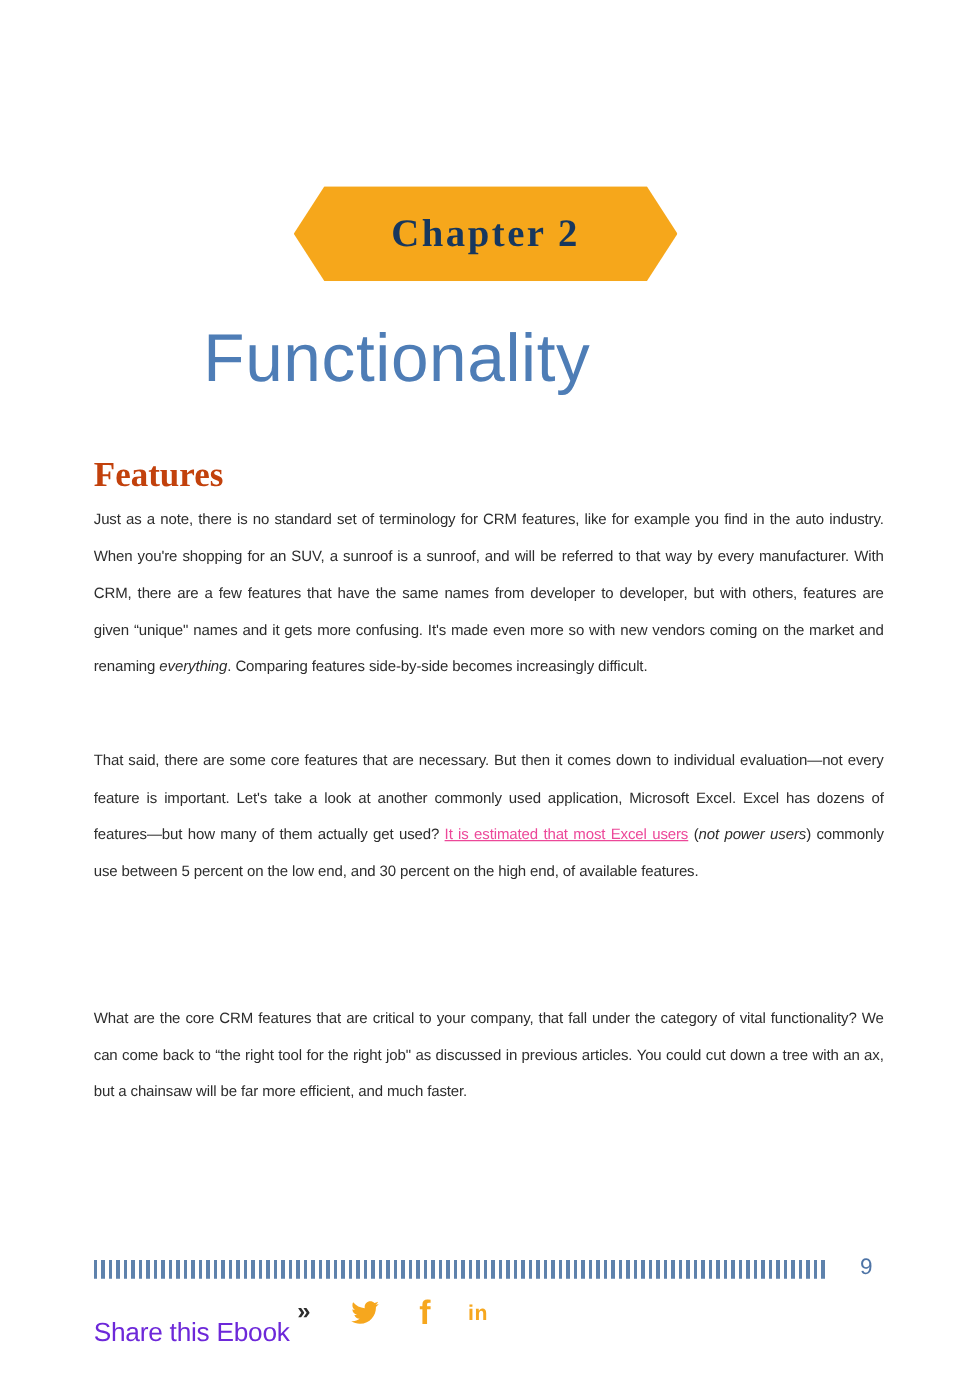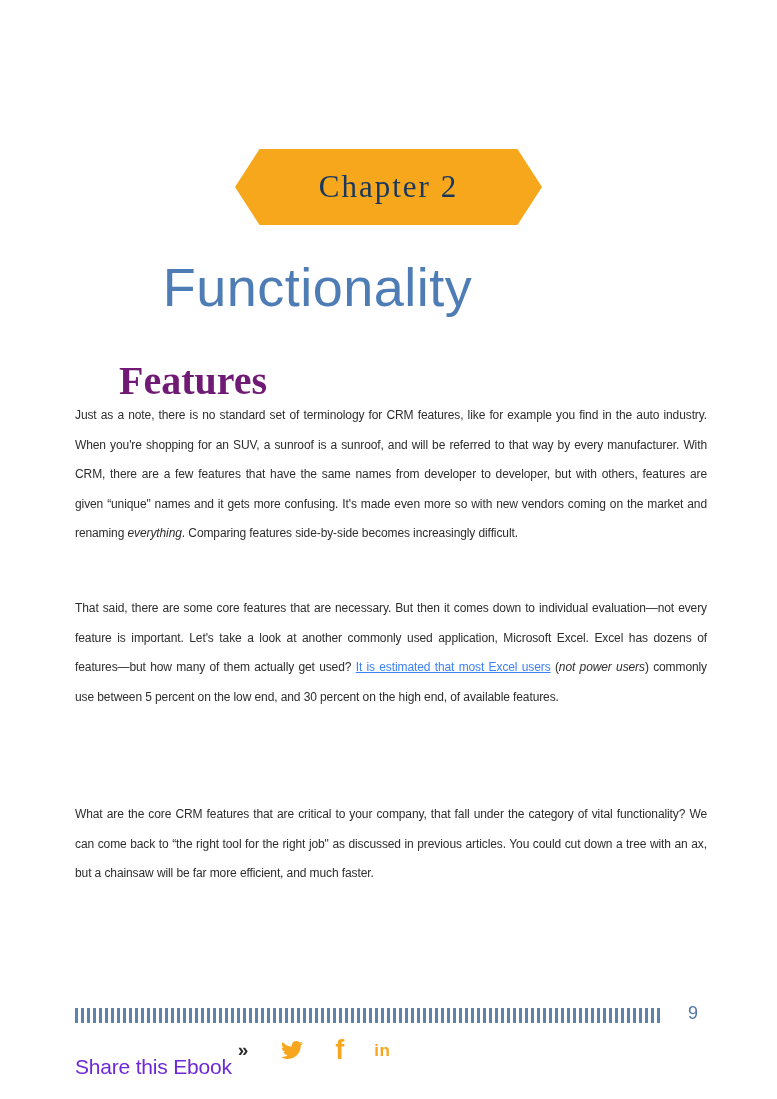--- a/index.html
+++ b/index.html
@@ -16,58 +16,58 @@
     display:flex;justify-content:center;
   }
   .banner{
     width:307px;height:76px;
     background:#F6A71B;
     clip-path:polygon(0 50%,8% 0,92% 0,100% 50%,92% 100%,8% 100%);
     display:flex;align-items:center;justify-content:center;
   }
   .banner-label{
     font-family:"Liberation Serif",serif;
-    font-weight:normal;
+    font-weight:bold;
     font-size:31px;
     letter-spacing:2px;
     color:#17375E;
   }
   
   .doc-title{
     position:absolute;top:256px;left:0;width:635px;
     text-align:center;
     font-size:54px;line-height:62px;
     color:#4E7DB6;
     letter-spacing:0.5px;
   }
   
   .section-heading{
     position:absolute;left:75px;width:640px;
     font-family:"Liberation Serif",serif;
     font-weight:bold;
-    color:#701a75;
-    font-size:40px;line-height:40px;margin-left:44px;
+    color:#c2410c;
+    font-size:28px;line-height:40px;
   }
   .h-features{top:361px;}
   .h-critical{top:757px;}
   
   .para{
     position:absolute;left:75px;width:632px;
     color:#2D2D2D;
     font-size:12px;
     letter-spacing:-0.1px;
     line-height:29.6px;
     text-align:justify;
   }
   .para1{top:401px;}
   .para2{top:594px;}
   .para3{top:800px;}
   .para em{font-style:italic;}
   a.body-link{
-    color:#3b82f6;
+    color:#ec4899;
     text-decoration:underline;
     cursor:pointer;
   }
   
   .footer-rule{
     position:absolute;top:1008px;left:75px;
     width:586px;height:15px;
     background:repeating-linear-gradient(90deg,#5E82AC 0 3px,#ffffff 3px 6px);
   }
   .page-number{

